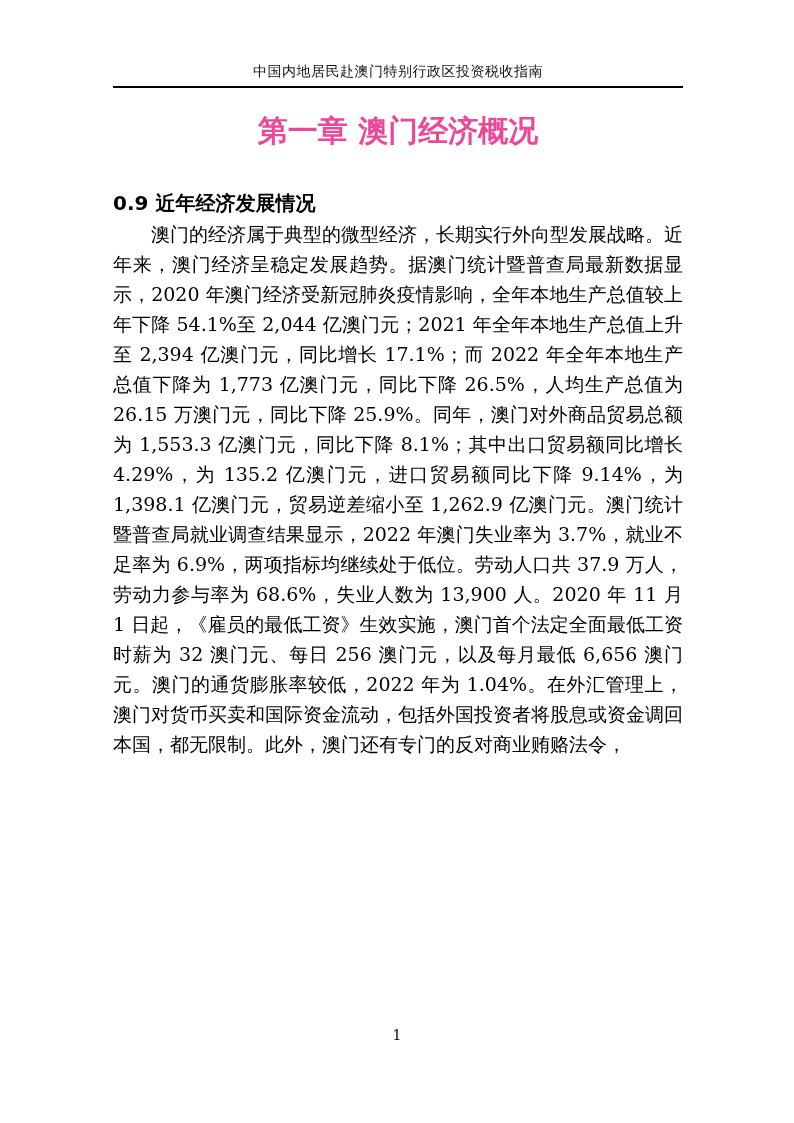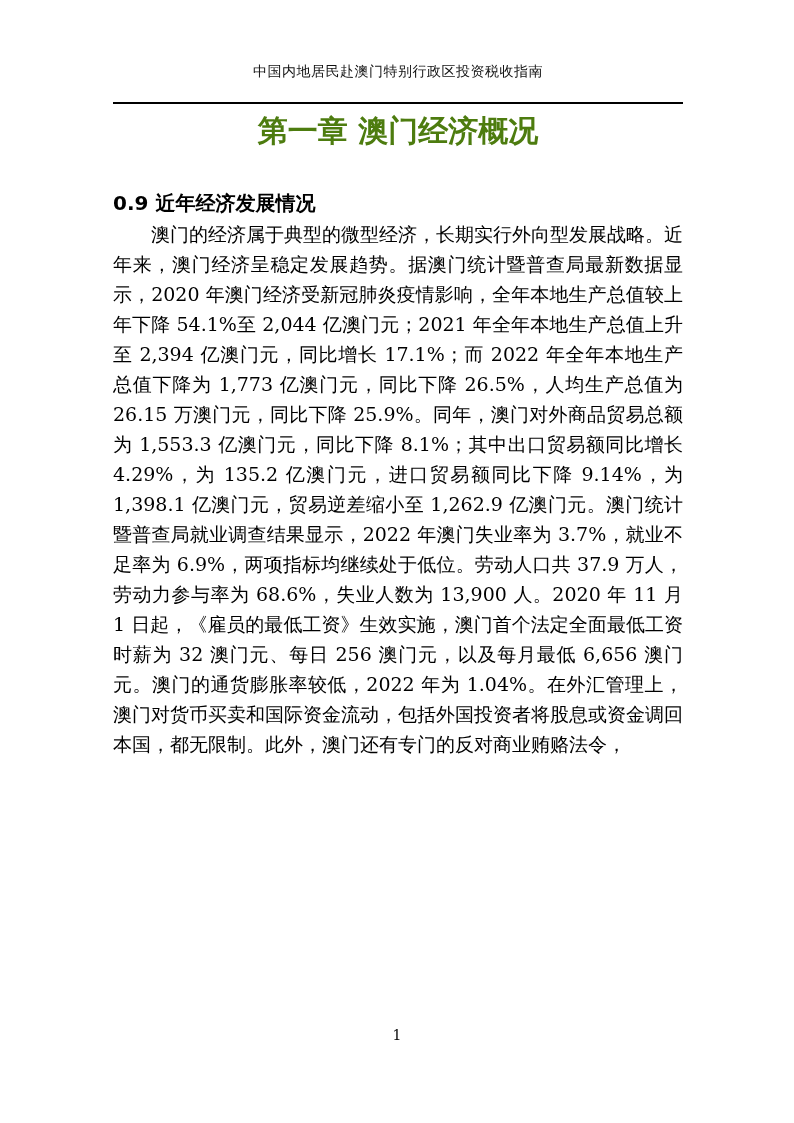--- a/index.html
+++ b/index.html
@@ -19,37 +19,37 @@
       position: absolute;
       left: 113px;
       right: 111px;
       top: 62px;
       text-align: center;
       font-family: "DejaVu Serif", serif;
       font-size: 14px;
       line-height: 18px;
       color: #111111;
       letter-spacing: 0.5px;
-      padding-bottom: 22px;
+      padding-bottom: 6px;
       border-bottom: 2px solid #000000;
     }
     .content {
       position: absolute;
       left: 113px;
       width: 570px;
       top: 0;
     }
     .chapter-title {
       margin: 112px 0 0 0;
       text-align: center;
       font-family: "DejaVu Sans", sans-serif;
       font-weight: 700;
       font-size: 30px;
       line-height: 38px;
-      color: #4d7c0f;
+      color: #ec4899;
       white-space: nowrap;
     }
     .section-heading {
       margin: 41px 0 0 0;
       font-family: "DejaVu Sans", sans-serif;
       font-weight: 700;
       font-size: 20px;
       line-height: 24px;
       color: #000000;
     }

